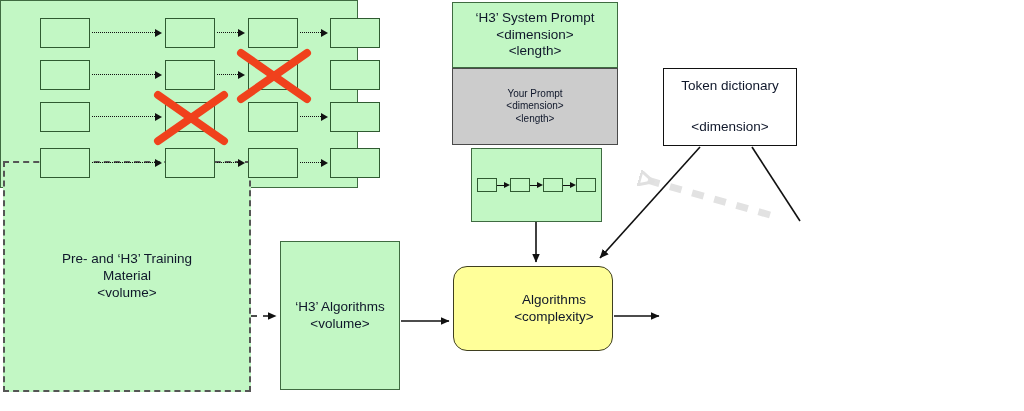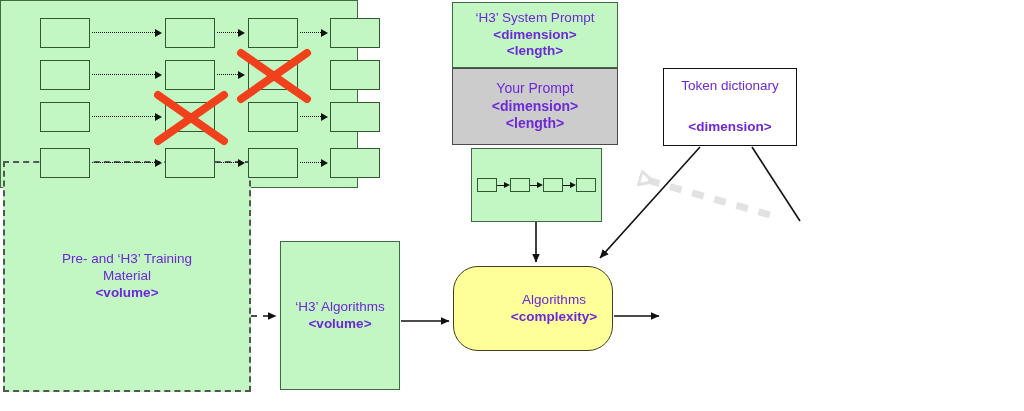--- a/index.html
+++ b/index.html
@@ -16,25 +16,25 @@
     overflow: hidden;
   }
   .node {
     position: absolute;
     box-sizing: border-box;
     display: flex;
     flex-direction: column;
     align-items: center;
     justify-content: center;
     text-align: center;
-    color: #6d28d9;
+    color: #0f172a;
     line-height: 1.25;
   }
   .node .ln { display: block; white-space: nowrap; }
-  .bold { font-weight: bold; }
+  .bold { font-weight: normal; }
 
   
   #training {
     left: 3px; top: 161px; width: 248px; height: 231px;
     background: #c2f7c4;
     border: 2px dashed #555555;
     font-size: 13.5px;
   }
 
   
@@ -43,37 +43,37 @@
     background: #c2f7c4;
     border: 1.6px solid #3f6b41;
     font-size: 13.5px;
   }
 
   
   #algorithms {
     left: 453px; top: 266px; width: 160px; height: 85px;
     background: #ffff99;
     border: 1.6px solid #3f3f20;
-    border-radius: 25px;
+    border-radius: 14px;
     font-size: 13.5px;
     padding-left: 42px;
   }
 
   
   #sysprompt {
     left: 452px; top: 2px; width: 166px; height: 66px;
     background: #c2f7c4;
     border: 1.6px solid #3f6b41;
     font-size: 13.5px;
   }
   #yourprompt {
     left: 452px; top: 68px; width: 166px; height: 77px;
     background: #cccccc;
     border: 1.6px solid #4a4a4a;
-    font-size: 14px;
+    font-size: 10px;
   }
   #tokenchain {
     left: 471px; top: 148px; width: 131px; height: 74px;
     background: #c2f7c4;
     border: 1.6px solid #3f6b41;
   }
   #tokenchain .chain {
     display: flex; align-items: center; justify-content: center;
     width: 100%;
   }

